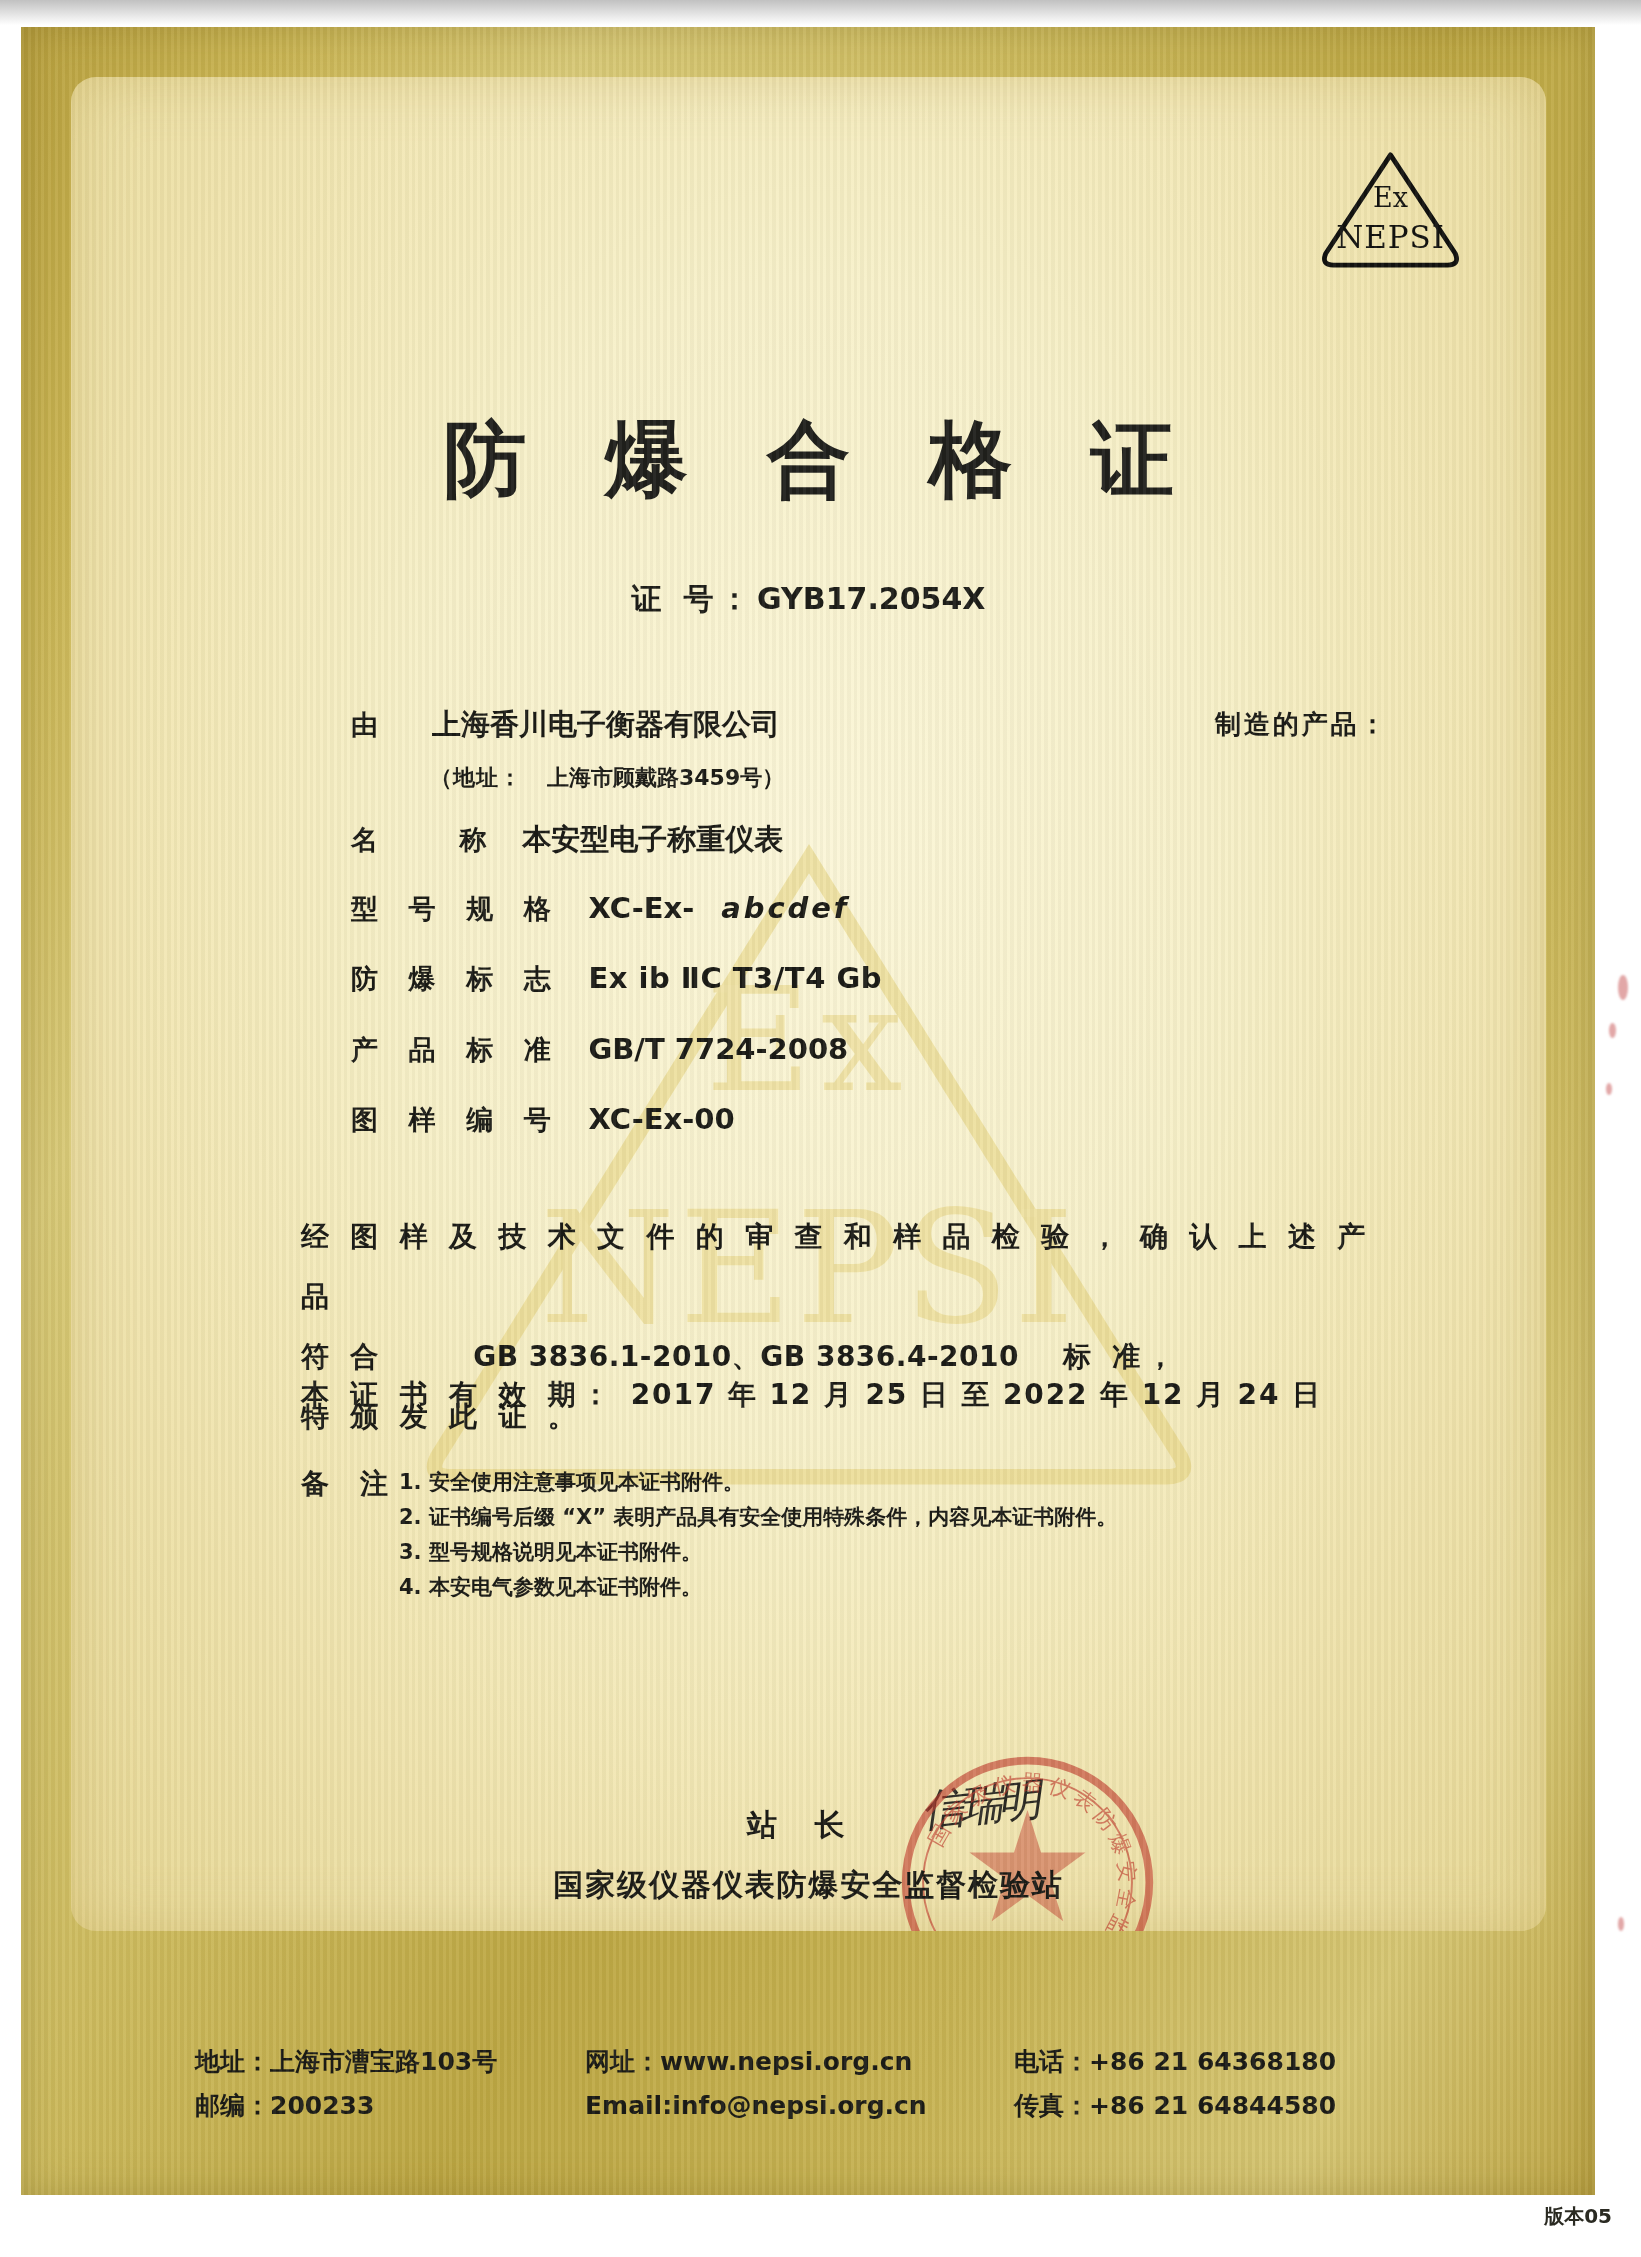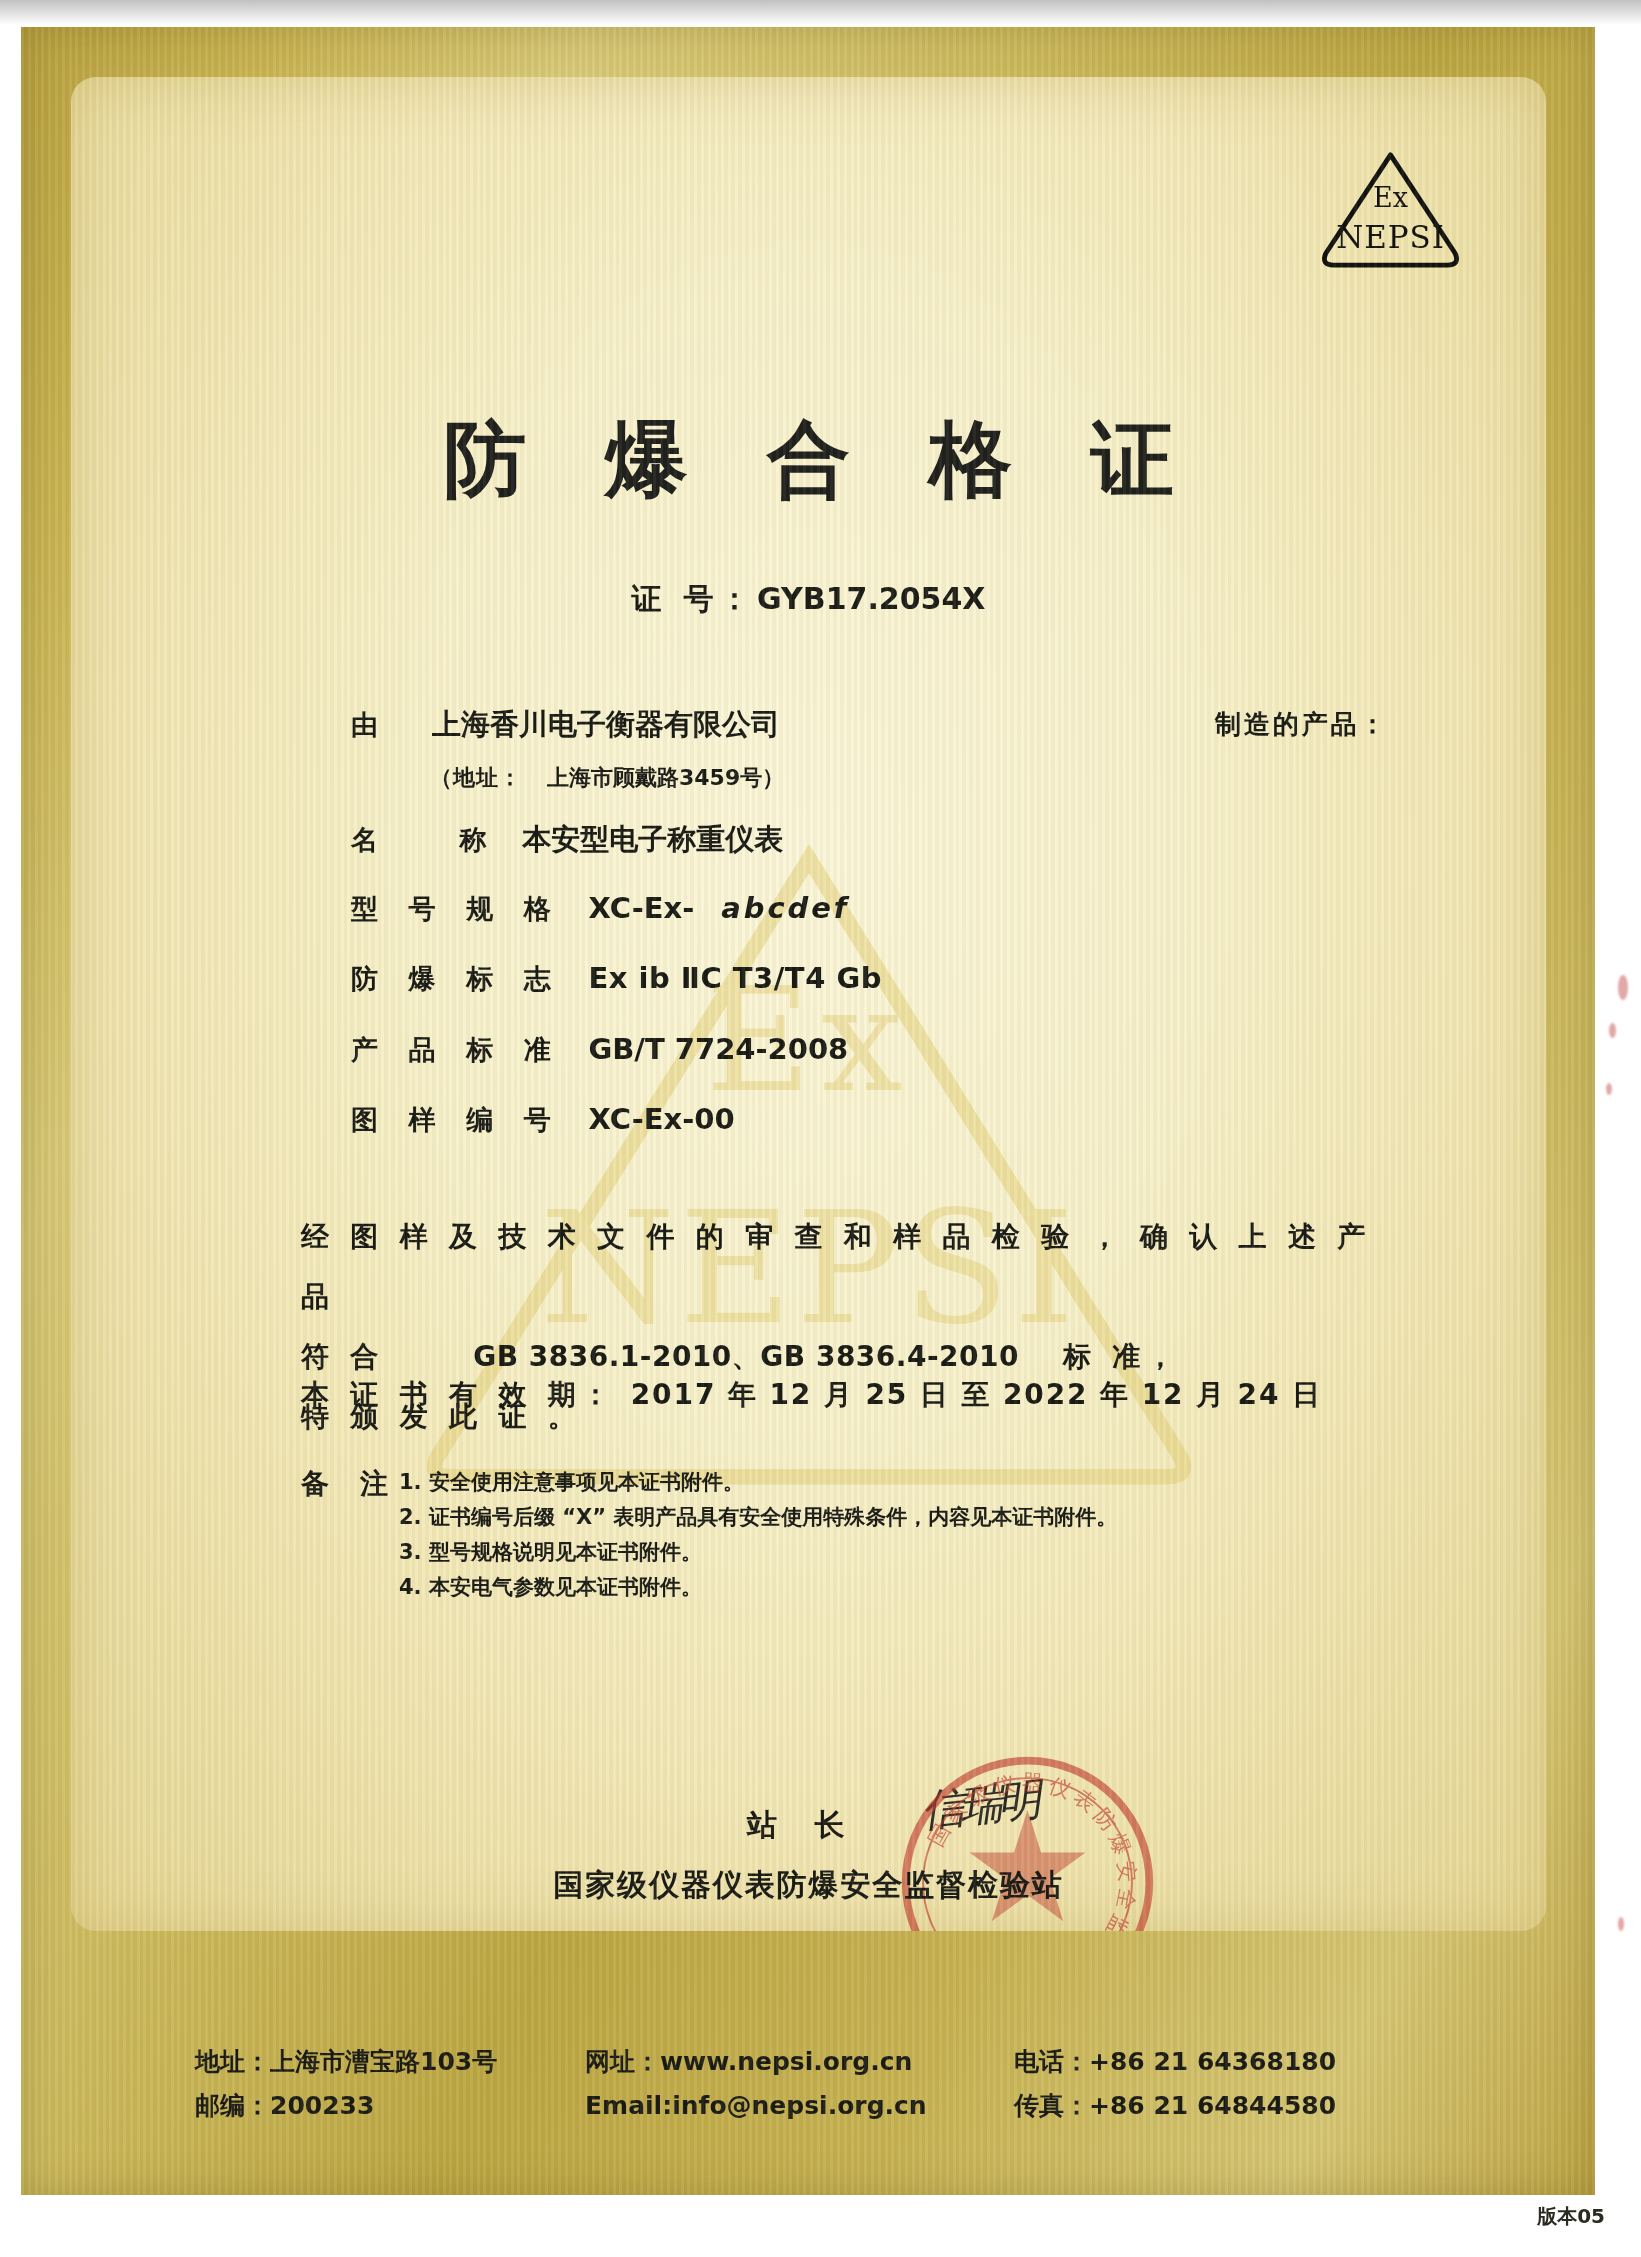--- a/index.html
+++ b/index.html
@@ -251,21 +251,21 @@
   }
   .contact-grid {
     display: grid;
     grid-template-columns: 367px 406px auto;
     column-gap: 23px;
   }
   .contact-grid span { white-space: nowrap; }
 
   .version {
     position: absolute;
-    right: 36px;
+    right: 29px;
     bottom: 27px;
     font-size: 20px;
     color: #2a2a22;
     font-weight: bold;
     margin-left: 20px;
   }
 
   
   .artifact {
     position: absolute;

